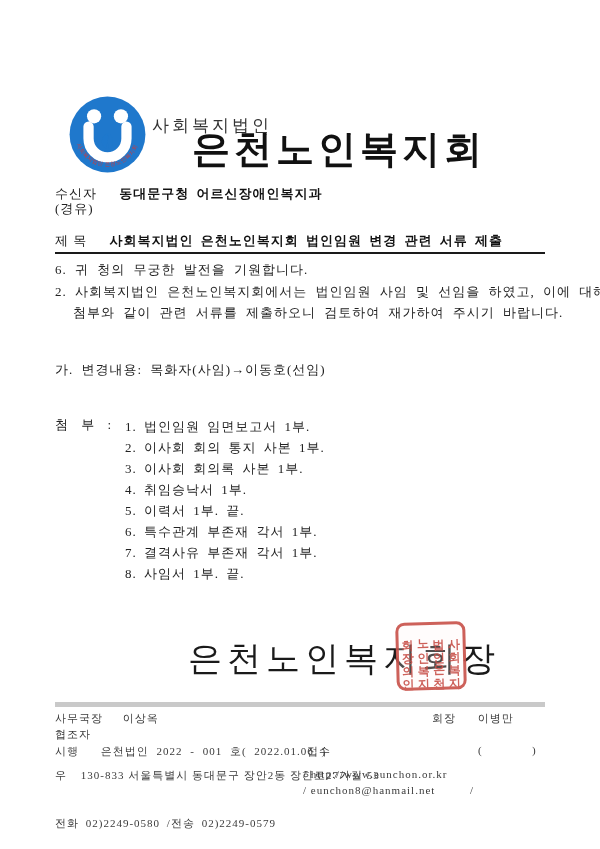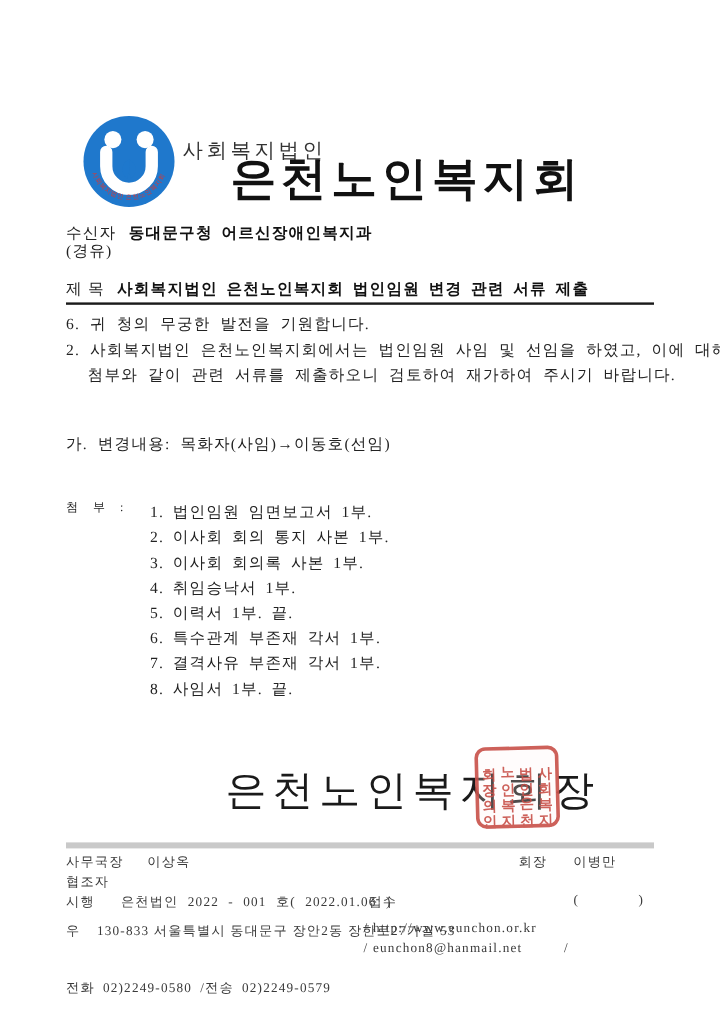--- a/index.html
+++ b/index.html
@@ -19,33 +19,33 @@
   
   .logo-wrap { left: 68px; top: 95px; width: 79px; height: 79px; }
   .org-type { left: 152px; top: 114px; font-size: 17px; letter-spacing: 3px; color: #333; }
   .org-name { left: 192px; top: 124px; font-size: 38px; font-weight: bold; letter-spacing: 4px; color: #111; }
 
   
   .meta-row { font-size: 13px; letter-spacing: 1px; }
   .recipient-row { left: 55px; top: 185px; }
   .via-row { left: 55px; top: 200px; }
   .subject-row { left: 55px; top: 232px; }
-  .meta-label { font-weight: normal; color: #222; margin-right: 6px; }
+  .meta-label { font-weight: normal; color: #222; margin-right: 18px; }
   .meta-value-bold { font-weight: bold; color: #111; word-spacing: 3px; }
   .title-divider { left: 55px; top: 252px; width: 490px; height: 0; border-top: 2px solid #1a1a1a; }
 
   
   .body-text { font-size: 13px; letter-spacing: 1px; word-spacing: 4px; color: #222; }
   .para1 { left: 55px; top: 261px; }
   .para2a { left: 55px; top: 283px; }
   .para2b { left: 73px; top: 304px; }
   .change-line { left: 55px; top: 361px; }
 
   
-  .attach-label { left: 55px; top: 416px; font-size: 10px; letter-spacing: 2px; word-spacing: 6px; }
+  .attach-label { left: 55px; top: 416px; font-size: 13px; letter-spacing: 2px; word-spacing: 6px; }
   .attach-list { left: 125px; top: 416px; list-style: none; }
   .attach-list li { font-size: 13px; letter-spacing: 1px; word-spacing: 3px; line-height: 21px; white-space: nowrap; }
 
   
   .sig-title { left: 188px; top: 636px; font-size: 34px; letter-spacing: 5px; color: #1a1a1a; word-spacing: 2px; }
   .seal {
     left: 396px; top: 622px; width: 70px; height: 68px;
     border: 3px solid #c9544d; border-radius: 9px;
     transform: rotate(-1.5deg);
     display: flex; flex-direction: row-reverse;

